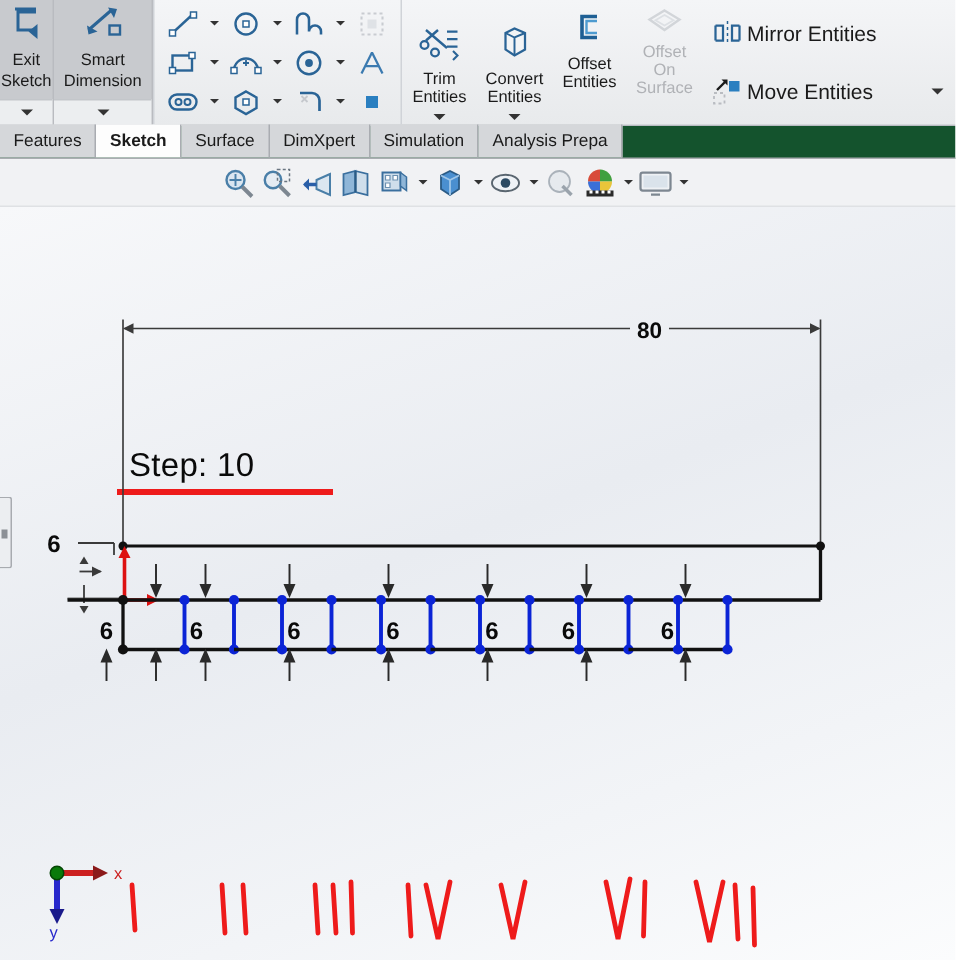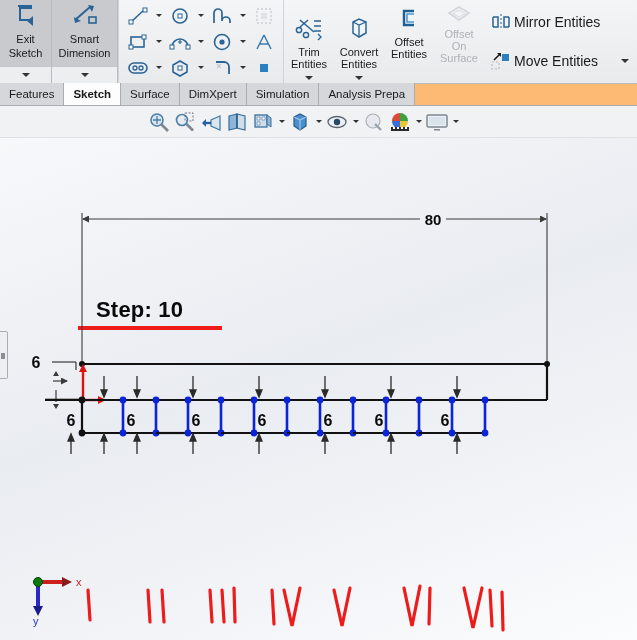--- a/index.html
+++ b/index.html
@@ -14,21 +14,21 @@
   
   .ribbon {
     position: absolute; top: 0; left: 0;
     width: 637px; height: 84px;
     background: linear-gradient(#f4f5f7, #e8eaec);
     border-bottom: 1px solid #b8bcc2;
     display: flex; align-items: stretch;
   }
   .rgroup { display: flex; align-items: stretch; border-right: 1px solid #d0d3d8; }
   .bigbtn {
-    width: 52px; background: #c8cace;
+    width: 36px; background: #c8cace;
     display: flex; flex-direction: column; align-items: center;
     padding-top: 3px; position: relative;
     border-right: 1px solid #b9bbc0;
   }
   .bigbtn.wide { width: 66px; }
   .bigbtn .lbl {
     font-size: 11px; color: #1a1a1a; text-align: center;
     line-height: 12px; margin-top: 2px;
   }
   .bigbtn .caret-row {
@@ -55,21 +55,21 @@
   .listgroup { display: flex; flex-direction: column; justify-content: space-around;
                padding: 3px 0 3px 4px; flex: 1; }
   .lrow { display: flex; align-items: center; height: 24px; }
   .lrow .licon { width: 26px; display: flex; align-items: center; justify-content: center; }
   .lrow .ltext { font-size: 14px; color: #1a1a1a; }
   .lrow .lcaret { margin-left: auto; margin-right: 8px; }
 
   
   .tabbar {
     position: absolute; top: 84px; left: 0; width: 637px; height: 22px;
-    background: #fdba74; display: flex; align-items: flex-end;
+    background: #14532d; display: flex; align-items: flex-end;
     border-bottom: 1px solid #a9acb1;
   }
   .tab {
     height: 22px; padding: 0 9px; display: flex; align-items: center;
     font-size: 11.5px; color: #1a1a1a; border-right: 1px solid #a9acb1;
     background: #d5d7da; white-space: nowrap;
   }
   .tab.active { background: #fdfdfd; font-weight: bold; }
 
   
@@ -95,23 +95,22 @@
     background: #eceef1; border-radius: 0 2px 2px 0;
   }
   .sidetab i {
     position: absolute; left: 1px; top: 21px; width: 4px; height: 6px;
     background: #8c9096;
   }
 
   .steplabel {
     position: absolute; left: 86px; top: 159px;
     font-family: "Liberation Sans", sans-serif;
-    font-size: 22px; font-weight: bold; color: #0a0a0a;
+    font-size: 22px; font-weight: normal; color: #0a0a0a;
     letter-spacing: .2px;
-    margin-left: 10px;
   }
   .stepunderline {
     position: absolute; left: 78px; top: 188px; width: 144px; height: 4px;
     background: #ee1b1b;
   }
   .confirm { position: absolute; right: 6px; top: 4px; opacity: .28; }
 </style>
 </head>
 <body>
 

